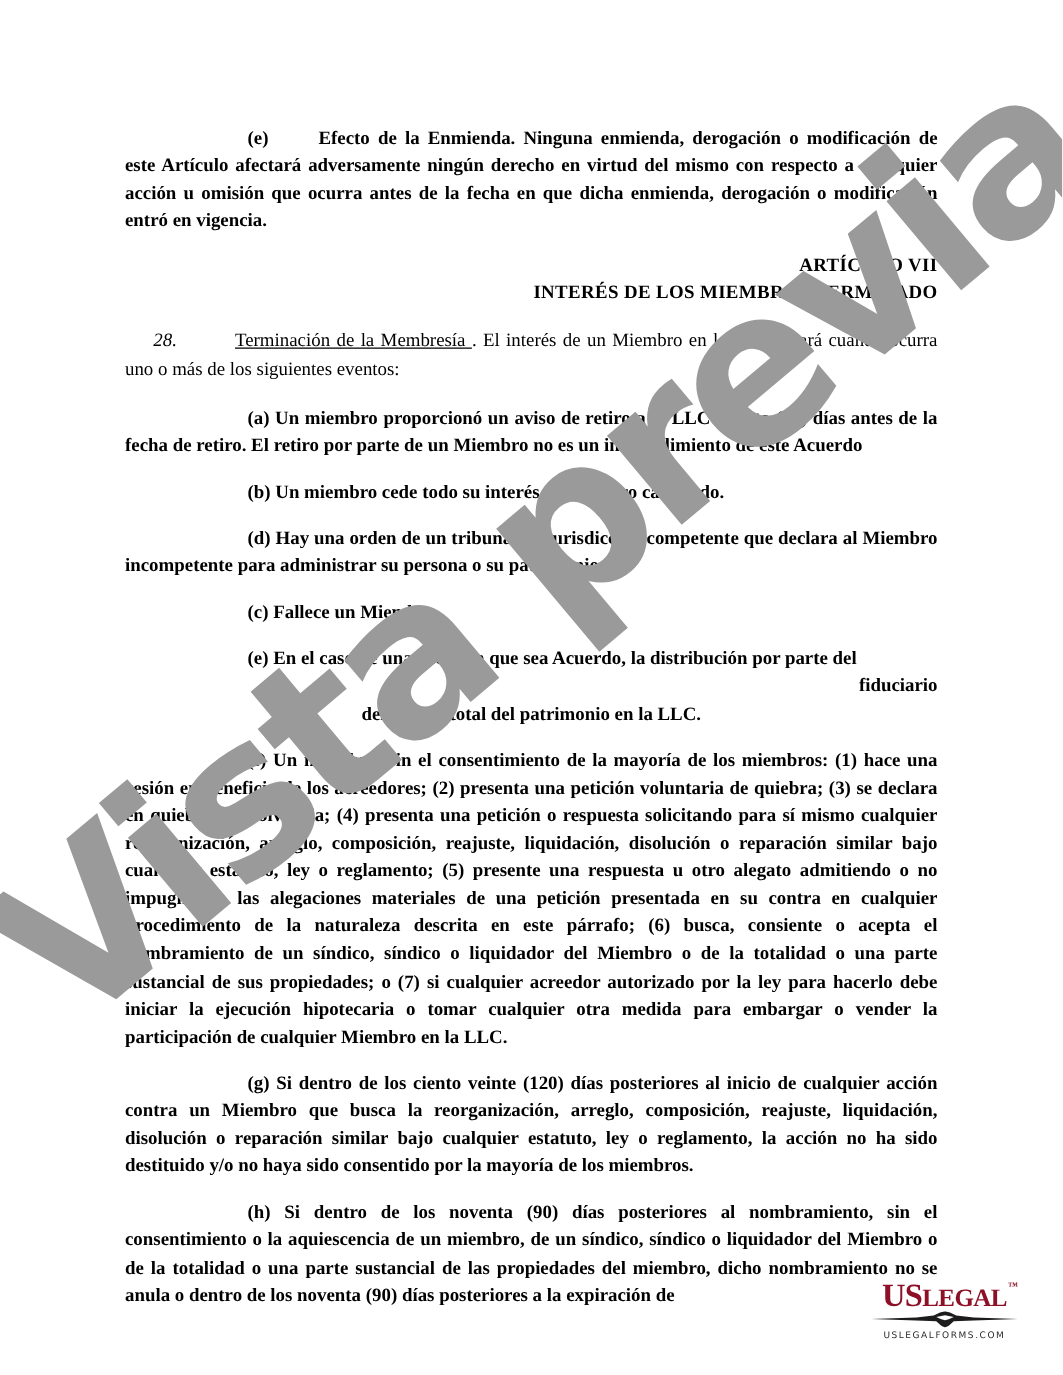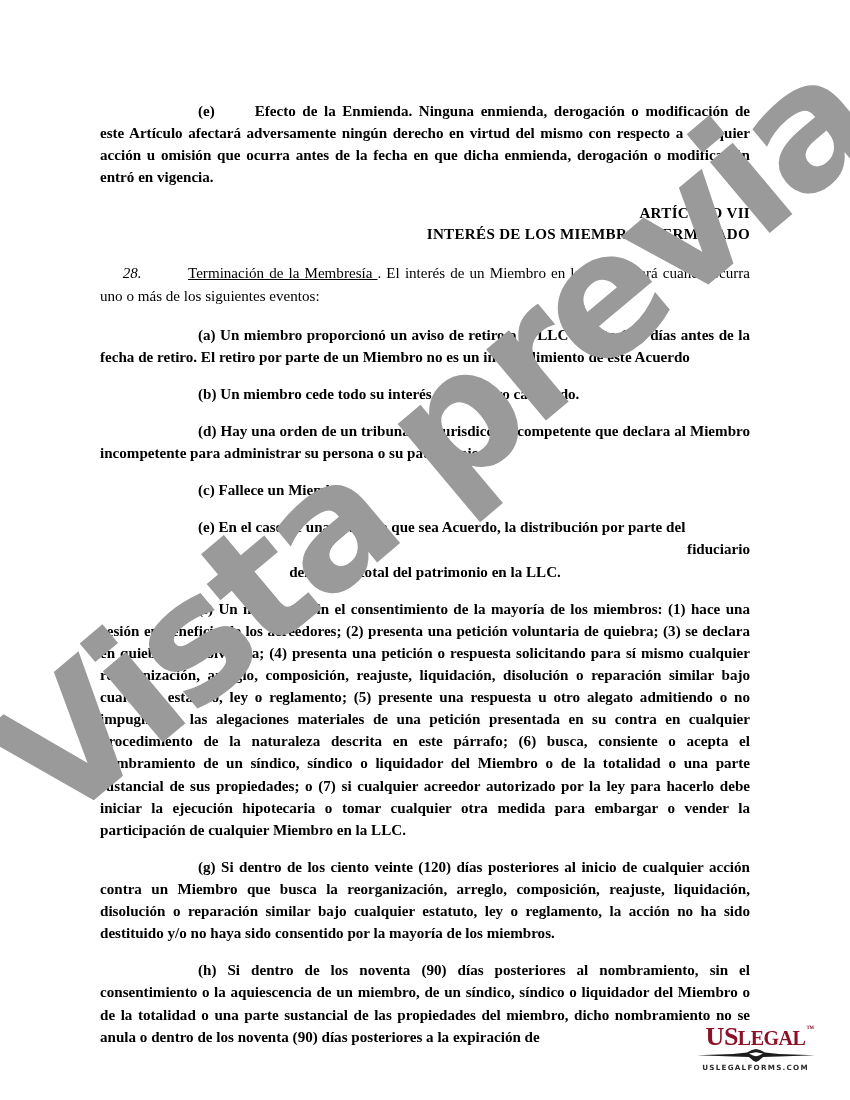--- a/index.html
+++ b/index.html
@@ -129,21 +129,21 @@
   }
   #logo-eagle {
     display: block;
     margin: -1px auto 0 auto;
     width: 118px;
     height: 13px;
   }
   #logo-domain {
     font-family: "DejaVu Sans", sans-serif;
     font-size: 7.2px;
-    font-weight: 700;
+    font-weight: 400;
     letter-spacing: 1.25px;
     color: #2b2b2b;
     margin-top: 1px;
     white-space: nowrap;
   }
 </style>
 </head>
 <body>
 
 <div id="page">

